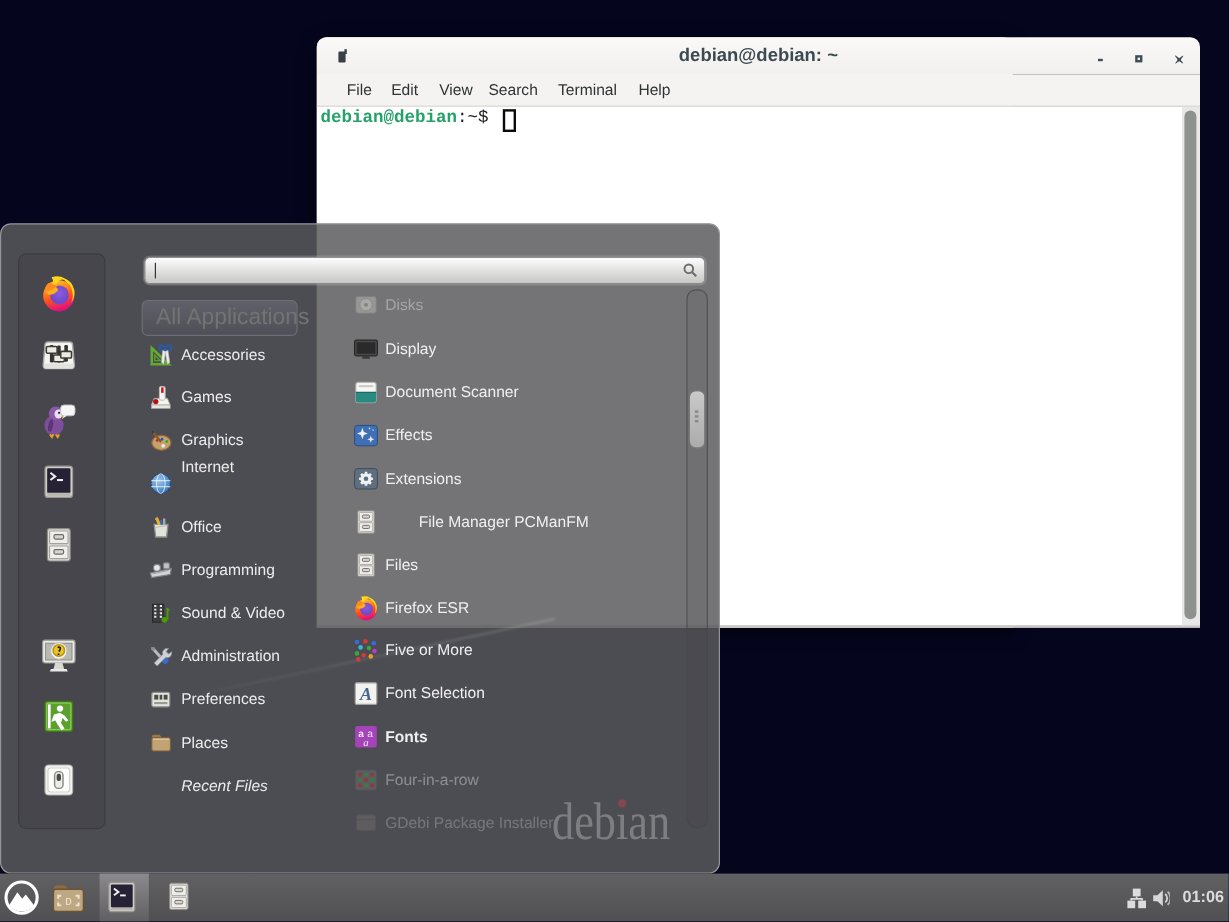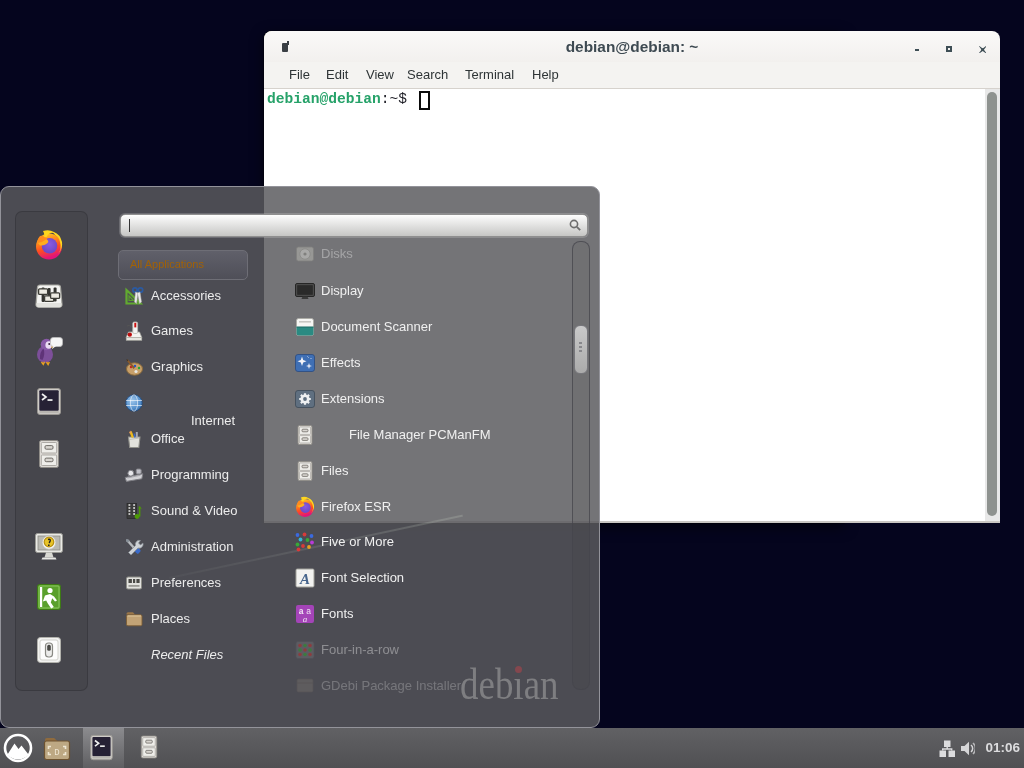--- a/index.html
+++ b/index.html
@@ -27,21 +27,21 @@
         border:1px solid #93939a;border-radius:9px;
         background:rgba(90,90,94,0.845);}
   #favpanel{left:14px;top:24px;width:71px;height:478px;border-radius:7px;
         background:rgba(28,28,32,0.13);border:1px solid rgba(20,20,24,0.22);}
   #searchbox{left:119px;top:27px;width:466px;height:21px;border-radius:5px;
         background:linear-gradient(#fdfdfd,#c6c6c4);
         border:1.5px solid #8f8f8f; box-shadow:0 0 0 1px rgba(255,255,255,.18);}
   #scursor{left:128px;top:32px;width:1px;height:13px;background:#333;}
   #allapps{left:117px;top:63px;width:128px;height:28px;border-radius:5px;
         background:linear-gradient(#60606a,#4f4f58);border:1px solid #6e6e76;}
-  #allappstext{left:129px;top:63px;height:28px;line-height:29px;font-size:11px;color:#a16207;}
+  #allappstext{left:129px;top:63px;height:28px;line-height:29px;font-size:19px;color:#737373;}
   .cattext{position:absolute;left:150px;font-size:13px;color:#ececec;line-height:20px;}
   .apptext{position:absolute;left:320px;font-size:13px;color:#f0f0f0;line-height:20px;}
   .dim{color:rgba(230,230,230,0.42) !important;}
   #mscrolltrack{left:571px;top:54px;width:16px;height:447px;border-radius:8px;
         border:1px solid rgba(70,70,76,0.75);background:rgba(44,44,48,0.05);}
   #mscrollthumb{left:573px;top:138px;width:12px;height:47px;border-radius:6px;
         background:linear-gradient(#c9c9c9,#ababab);border:1px solid #77777c;}
   #debianwm{left:459px;top:472px;font-family:"Liberation Serif",serif;
         font-size:44px;color:#7e7e81;transform:scaleX(0.84);transform-origin:0 0;}
   
@@ -97,40 +97,40 @@
   <svg class="abs" style="left:567px;top:31px" width="15" height="15" viewBox="0 0 15 15">
     <circle cx="6" cy="6" r="3.6" fill="none" stroke="#6d6d6d" stroke-width="1.6"></circle>
     <line x1="8.8" y1="8.8" x2="12.2" y2="12.2" stroke="#6d6d6d" stroke-width="1.8"></line>
   </svg>
   <div class="abs" id="allapps"></div>
   <div class="abs" id="allappstext">All Applications</div>
 
   <div class="cattext" style="top:99px;">Accessories</div>
   <div class="cattext" style="top:134px;">Games</div>
   <div class="cattext" style="top:170px;">Graphics</div>
-  <div class="cattext" style="top:224px;margin-left:40px;">Internet</div>
+  <div class="cattext" style="top:192px;">Internet</div>
   <div class="cattext" style="top:242px;">Office</div>
   <div class="cattext" style="top:278px;">Programming</div>
   <div class="cattext" style="top:314px;">Sound &amp; Video</div>
   <div class="cattext" style="top:350px;">Administration</div>
   <div class="cattext" style="top:386px;">Preferences</div>
   <div class="cattext" style="top:422px;">Places</div>
   <div class="cattext" style="top:458px;font-style:italic;">Recent Files</div>
 
   <div class="apptext dim" style="top:57px;">Disks</div>
   <div class="apptext" style="top:94px;">Display</div>
   <div class="apptext" style="top:130px;">Document Scanner</div>
   <div class="apptext" style="top:166px;">Effects</div>
   <div class="apptext" style="top:202px;">Extensions</div>
   <div class="apptext" style="top:238px;margin-left:28px;">File Manager PCManFM</div>
   <div class="apptext" style="top:274px;">Files</div>
   <div class="apptext" style="top:310px;">Firefox ESR</div>
   <div class="apptext" style="top:345px;">Five or More</div>
   <div class="apptext" style="top:381px;">Font Selection</div>
-  <div class="apptext" style="top:417px;">Fonts</div>
+  <div class="apptext" style="top:417px;font-weight:bold;">Fonts</div>
   <div class="apptext dim" style="top:453px;">Four-in-a-row</div>
   <div class="apptext" style="top:489px;color:rgba(225,225,225,0.28) !important;text-align:center;">GDebi Package Installer</div>
 <svg class="abs" style="left:32px;top:42px;" width="32" height="32" viewBox="0 0 32 32">
 <defs>
 <linearGradient id="ffb" x1="0" y1="0" x2="0.3" y2="1">
 <stop offset="0" stop-color="#ffe226"></stop>
           <stop offset="0.3" stop-color="#ff9a1e"></stop>
 <stop offset="0.65" stop-color="#ff4f1e"></stop>
           <stop offset="1" stop-color="#e1137b"></stop>
 </linearGradient>

